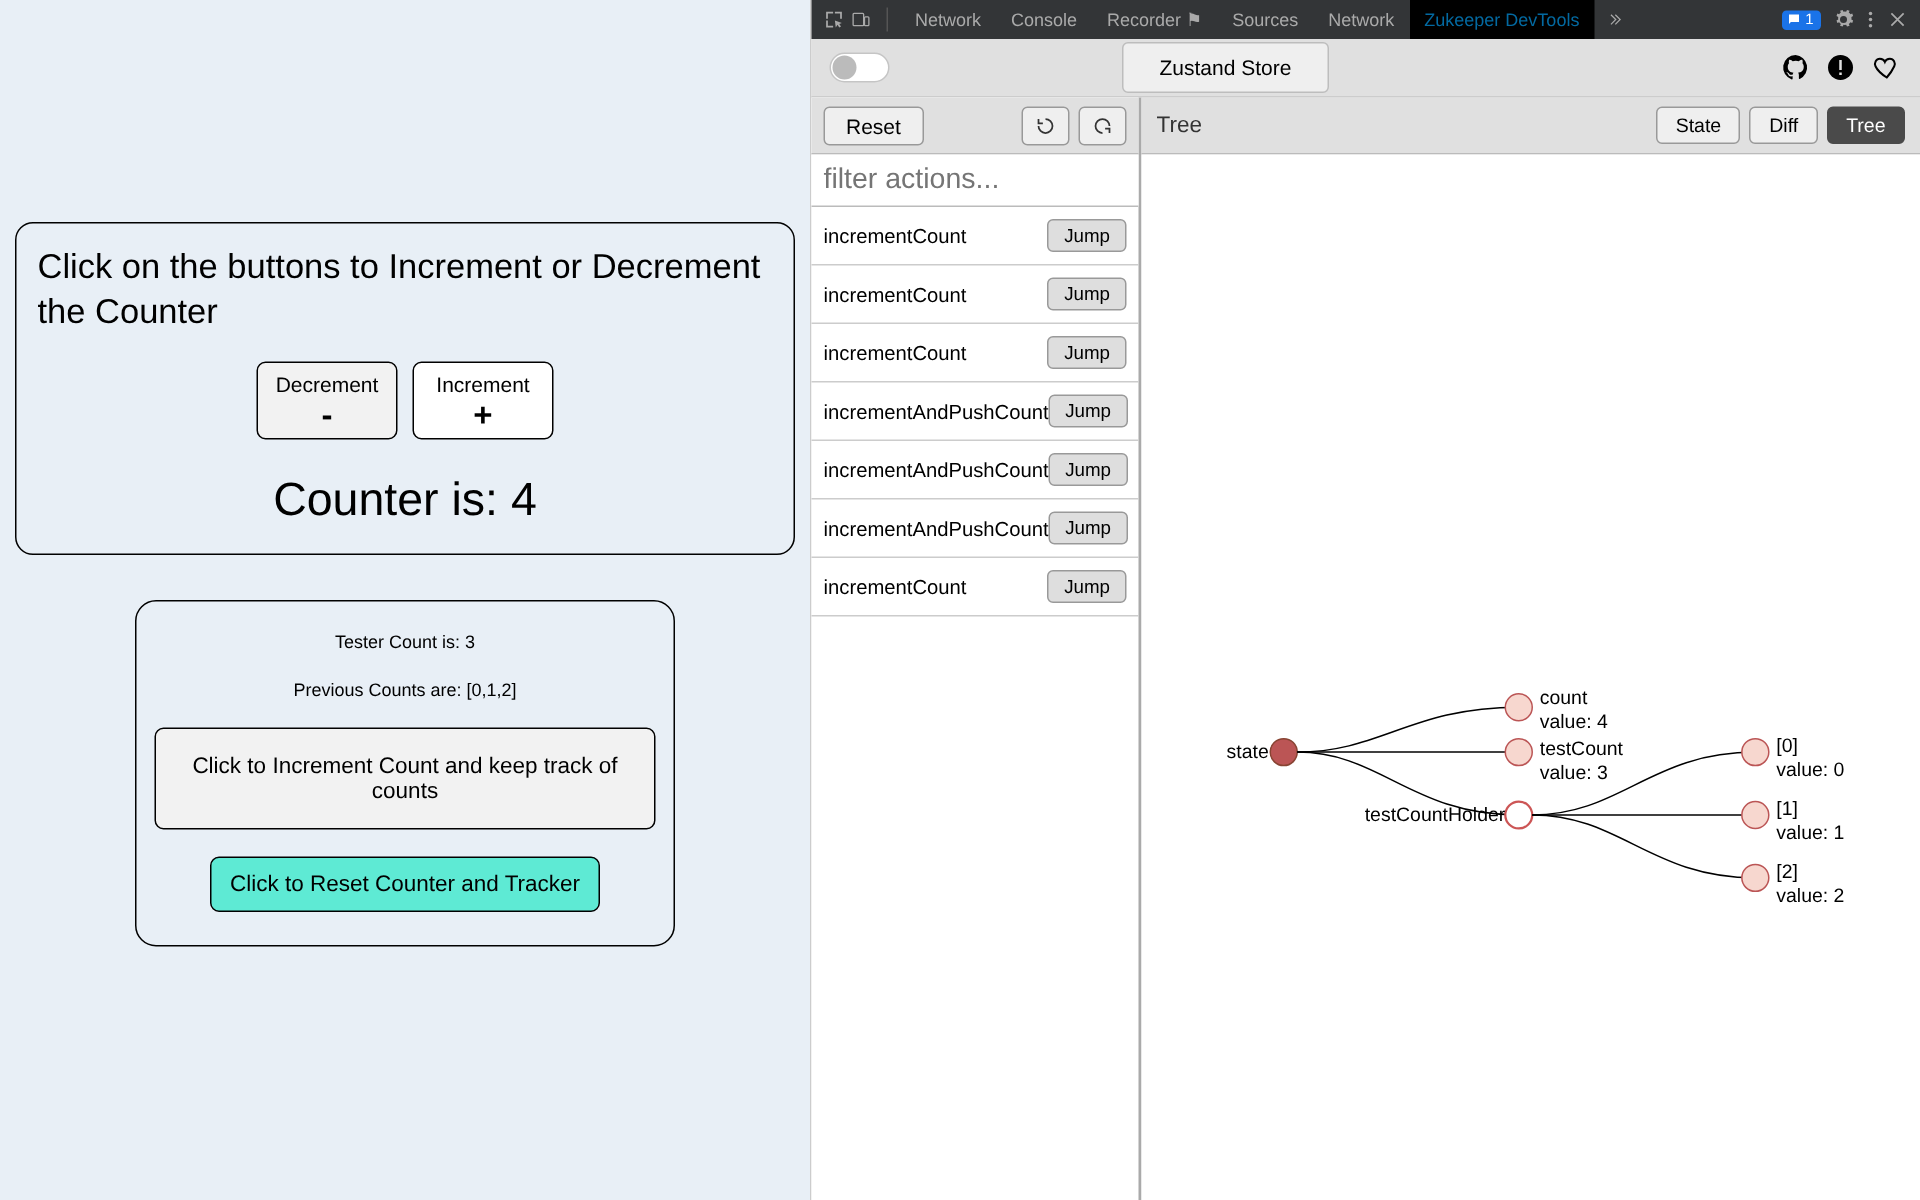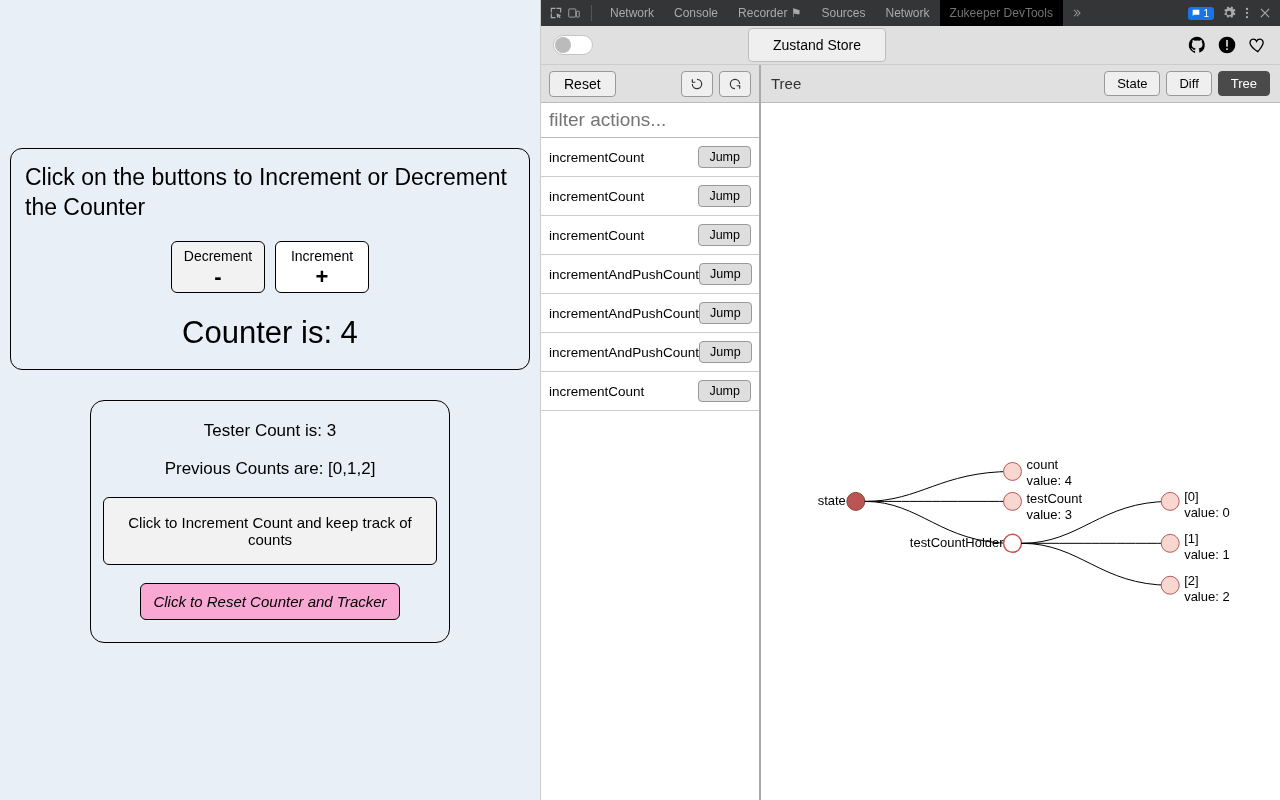--- a/index.html
+++ b/index.html
@@ -10,33 +10,33 @@
 .counter-card { width: 520px; border: 1.5px solid #000; border-radius: 12px; padding: 14px 14px 18px; }
 .counter-instr { font-size: 23px; line-height: 1.3; margin-bottom: 18px; }
 .btn-row { display: flex; justify-content: center; gap: 10px; margin-bottom: 22px; }
 .ctr-btn { border: 1.5px solid #000; border-radius: 6px; width: 94px; padding: 6px 0 4px; display: flex; flex-direction: column; align-items: center; cursor: pointer; background: #f2f2f2; }
 .ctr-btn.inc { background: #fff; }
 .ctr-btn .lbl { font-size: 14px; }
 .ctr-btn .sym { font-size: 22px; line-height: 1; margin-top: 2px; font-weight: 600; }
 .counter-value { text-align: center; font-size: 31px; }
 
 .tester-card { width: 360px; border: 1.5px solid #000; border-radius: 14px; margin-top: 30px; padding: 20px 12px 22px; display: flex; flex-direction: column; align-items: center; gap: 18px; }
-.tester-card div { font-size: 17px; }
+.tester-card div { font-size: 12px; }
 .wide-btn { border: 1.5px solid #000; border-radius: 6px; background: #f2f2f2; font-size: 15px; padding: 16px 18px; cursor: pointer; }
-.wide-btn.reset { background: #f9a8d4; padding: 9px 12px; font-style: italic; }
+.wide-btn.reset { background: #5eead4; padding: 9px 12px; }
 
 
 .devtools { flex: 1; height: 100%; display: flex; flex-direction: column; border-left: 1px solid #ccc; }
 
 .dt-tabs { height: 26px; background: #333537; color: #aaa; display: flex; align-items: center; font-size: 12px; padding: 0 6px; gap: 0; }
 .dt-ic { width: 18px; height: 18px; display: inline-flex; align-items: center; justify-content: center; cursor: pointer; fill: #aaa; color: #aaa; }
 .dt-ic svg { width: 14px; height: 14px; }
 .dt-tabs .sep { width: 1px; height: 16px; background: #555; margin: 0 8px; }
 .dt-tab { padding: 0 10px; height: 100%; display: flex; align-items: center; cursor: pointer; }
-.dt-tab.active { background: #000; color: #737373; }
+.dt-tab.active { background: #000; color: #0369a1; }
 .dt-spacer { flex: 1; }
 .dt-badge { background: #1a73e8; color: #fff; font-size: 10px; border-radius: 3px; padding: 1px 5px 1px 3px; display: inline-flex; align-items: center; gap: 2px; margin-right: 6px; }
 .dt-badge svg { width: 10px; height: 10px; fill: #fff; }
 
 .dt-toolbar { height: 39px; background: #e0e0e0; border-bottom: 1px solid #ccc; display: flex; align-items: center; padding: 0 12px; gap: 10px; }
 .toggle { width: 40px; height: 20px; border-radius: 10px; background: #fff; position: relative; cursor: pointer; border: 1px solid #c5c5c5; }
 .toggle::after { content: ""; width: 16px; height: 16px; border-radius: 50%; background: #bbb; position: absolute; top: 1px; left: 1px; }
 .store-btn { margin-left: auto; margin-right: auto; background: #efefef; border: 1px solid #bdbdbd; border-radius: 4px; padding: 8px 24px; font-size: 14px; cursor: pointer; }
 .tb-icons { margin-left: auto; display: flex; gap: 8px; }
 .tb-icons .tb-ic { width: 22px; height: 22px; display: inline-flex; align-items: center; justify-content: center; cursor: pointer; }

